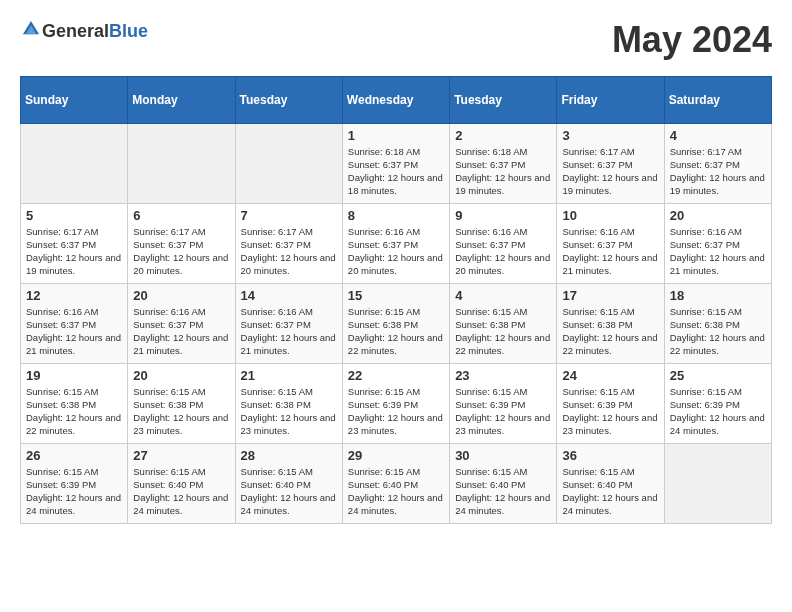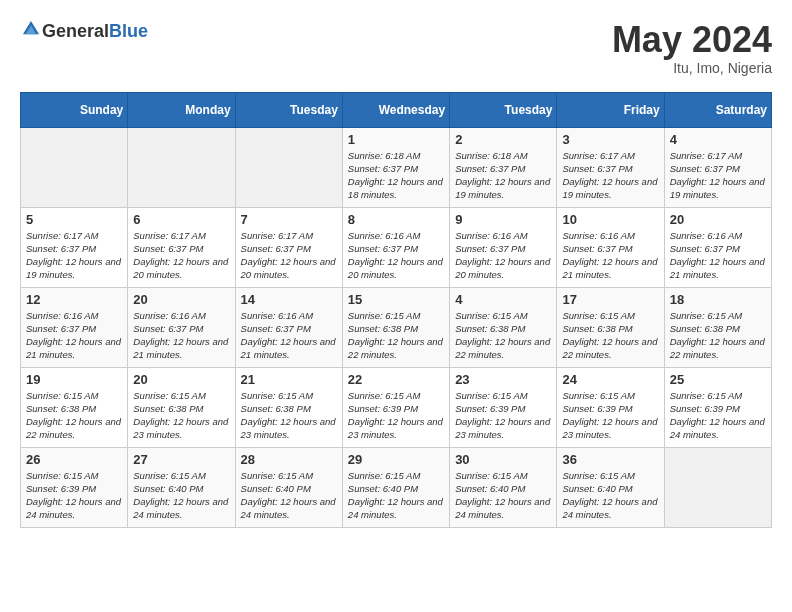--- a/index.html
+++ b/index.html
@@ -44,22 +44,22 @@
     table {
       width: 100%;
       border-collapse: collapse;
       table-layout: fixed;
     }
     thead tr th {
       background-color: #2a6db5;
       color: #fff;
       font-size: 12px;
       font-weight: bold;
-      padding: 10px 4px;
-      text-align: right;
+      padding: 16px 4px;
+      text-align: left;
       border: 1px solid #1a5a9a;
     }
     tbody tr td {
       border: 1px solid #ccc;
       vertical-align: top;
       padding: 4px 5px;
       height: 80px;
       font-size: 10px;
       color: #333;
       background: #fff;
@@ -71,42 +71,40 @@
       font-size: 13px;
       font-weight: bold;
       color: #333;
       display: block;
       margin-bottom: 2px;
     }
     .day-info {
       font-size: 9.5px;
       color: #333;
       line-height: 1.4;
-      font-style: italic;
     }
     .empty-cell {
       background: #f0f0f0 !important;
     }
   </style>
 </head>
 <body>
 
 <div class="header">
   <div class="logo">
     <svg class="logo-icon" viewBox="0 0 30 30" width="30" height="30">
       <polygon points="15,4 26,22 4,22" fill="#2a6db5"></polygon>
       <polygon points="15,10 22,22 8,22" fill="#5a9fd4"></polygon>
     </svg>
     <div>
       <span style="font-size:18px;font-weight:bold;color:#333;">General</span><span style="font-size:18px;font-weight:bold;color:#2a6db5;">Blue</span>
     </div>
   </div>
   <div class="title-area">
     <div class="month-title">May 2024</div>
-    <div class="location">Itu, Imo, Nigeria</div>
   </div>
 </div>
 
 <table>
   <thead>
     <tr id="header-row">
     <th>Sunday</th>
         <th>Monday</th>
         <th>Tuesday</th>
         <th>Wednesday</th>

